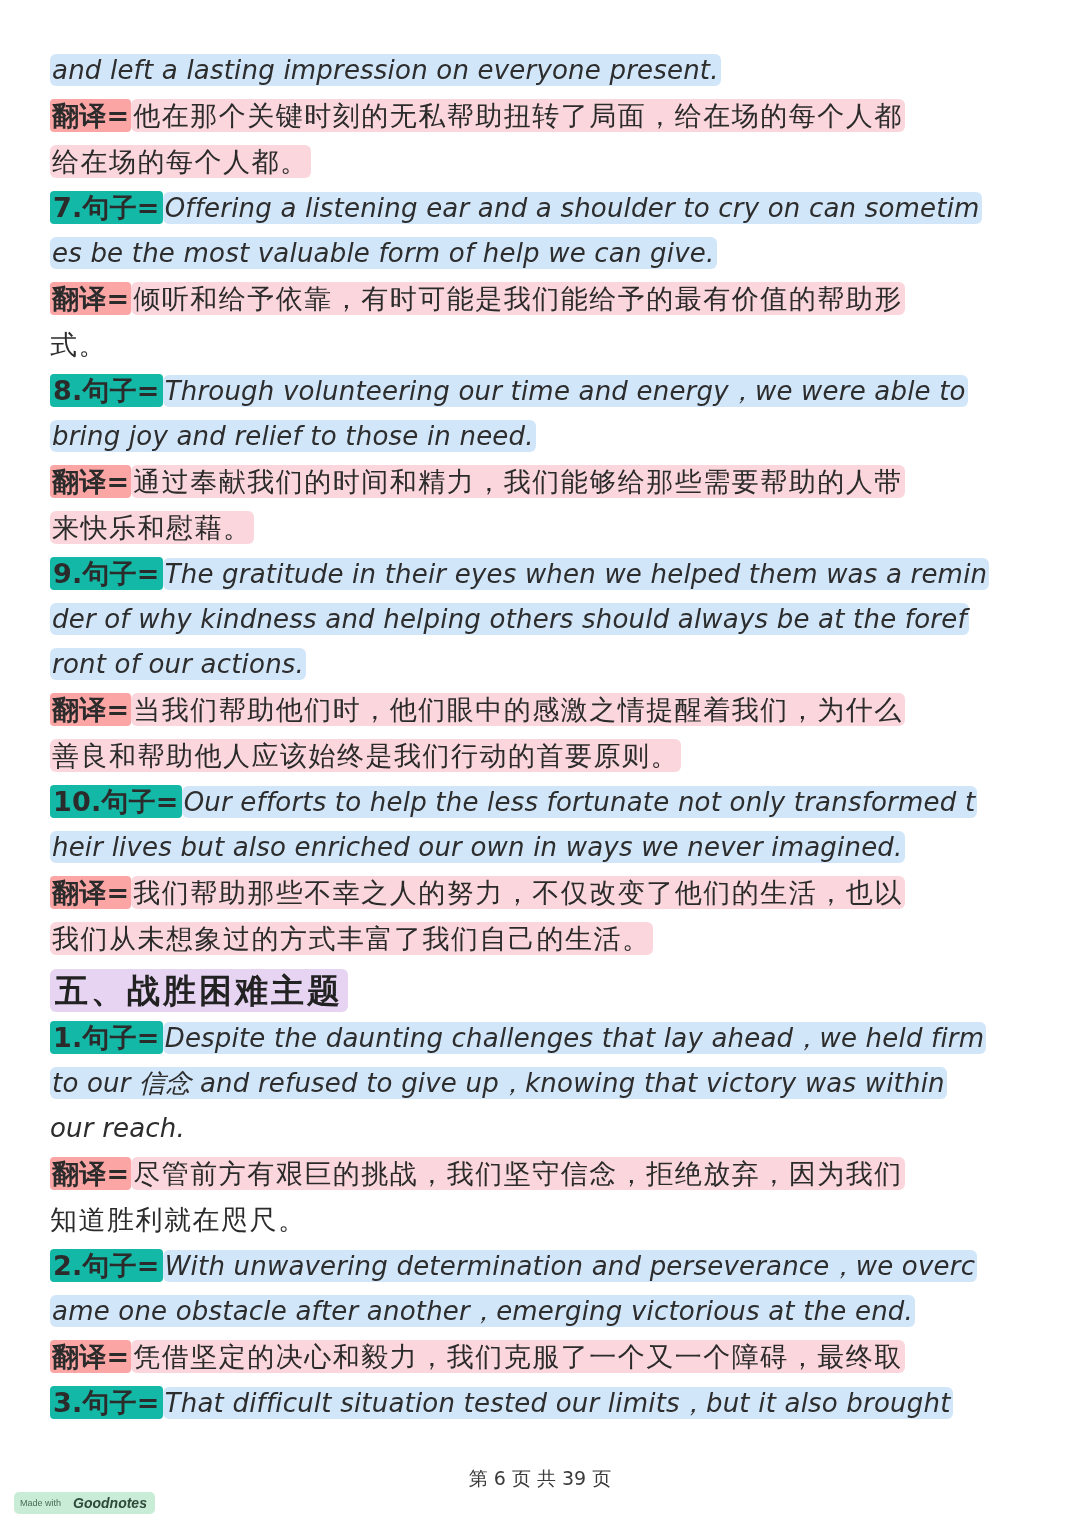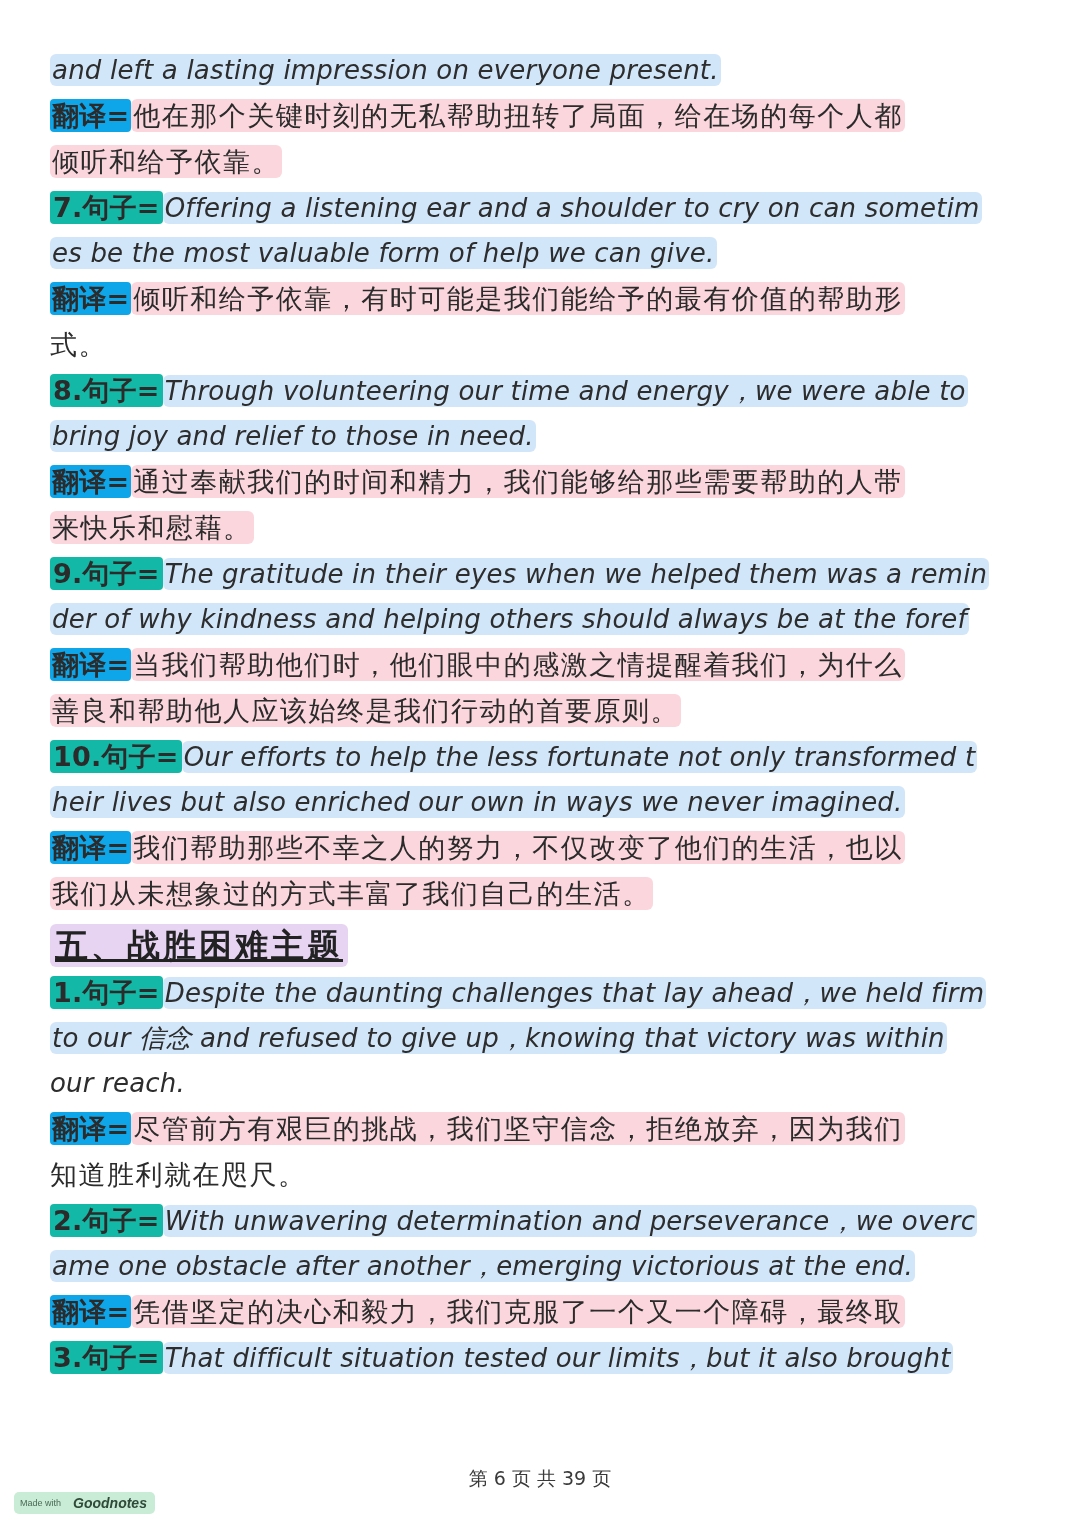--- a/index.html
+++ b/index.html
@@ -39,21 +39,21 @@
   .zh {
     font-family: "DejaVu Sans", sans-serif;
     font-size: 27px;
     color: #2b2b2b;
     letter-spacing: 1.5px;
   }
   .label-fanyi {
     font-family: "DejaVu Sans", sans-serif;
     font-weight: bold;
     font-size: 27px;
-    background: #0ea5e9;
+    background: #fca5a5;
     border-radius: 4px;
     padding: 1px 2px;
   }
   .label-juzi {
     font-family: "DejaVu Sans", sans-serif;
     font-weight: bold;
     font-size: 27px;
     background: #14b8a6;
     border-radius: 4px;
     padding: 1px 3px;
@@ -62,21 +62,21 @@
   .hl-pink   { background: #fbd7dd; border-radius: 6px; padding: 1px 2px; }
   .hl-purple { background: #e6d4f2; border-radius: 6px; padding: 1px 2px; }
   .section-head {
     font-family: "DejaVu Sans", sans-serif;
     font-weight: bold;
     font-size: 33px;
     letter-spacing: 3px;
     color: #222;
     margin: 6px 0 2px 0;
   }
-  .section-head .hl-purple { padding: 2px 5px; text-decoration: underline; }
+  .section-head .hl-purple { padding: 2px 5px; }
   .footer {
     position: absolute;
     left: 0;
     right: 0;
     bottom: 36px;
     text-align: center;
     font-family: "DejaVu Sans", sans-serif;
     font-size: 19px;
     color: #3a3a3a;
   }
@@ -112,21 +112,21 @@
 
     <div class="line">
       <span class="en"><span class="hl-blue">and left a lasting impression on everyone present.</span></span>
     </div>
 
     <div class="line">
       <span class="label-fanyi">翻译=</span><span class="zh hl-pink">他在那个关键时刻的无私帮助扭转了局面，给在场的每个人都</span>
     </div>
 
     <div class="line">
-      <span class="zh hl-pink">倾听和给予依靠。</span>
+      <span class="zh hl-pink">给在场的每个人都。</span>
     </div>
 
     <div class="line">
       <span class="label-juzi"><span>7.</span><span>句子=</span></span><span class="en hl-blue">Offering a listening ear and a shoulder to cry on can sometim</span>
     </div>
 
     <div class="line">
       <span class="en hl-blue">es be the most valuable form of help we can give.</span>
     </div>
 
@@ -155,20 +155,23 @@
     </div>
 
     <div class="line">
       <span class="label-juzi"><span>9.</span><span>句子=</span></span><span class="en hl-blue">The gratitude in their eyes when we helped them was a remin</span>
     </div>
 
     <div class="line">
       <span class="en hl-blue">der of why kindness and helping others should always be at the foref</span>
     </div>
 
+    <div class="line">
+      <span class="en hl-blue">ront of our actions.</span>
+    </div>
 
     <div class="line">
       <span class="label-fanyi">翻译=</span><span class="zh hl-pink">当我们帮助他们时，他们眼中的感激之情提醒着我们，为什么</span>
     </div>
 
     <div class="line">
       <span class="zh hl-pink">善良和帮助他人应该始终是我们行动的首要原则。</span>
     </div>
 
     <div class="line">

